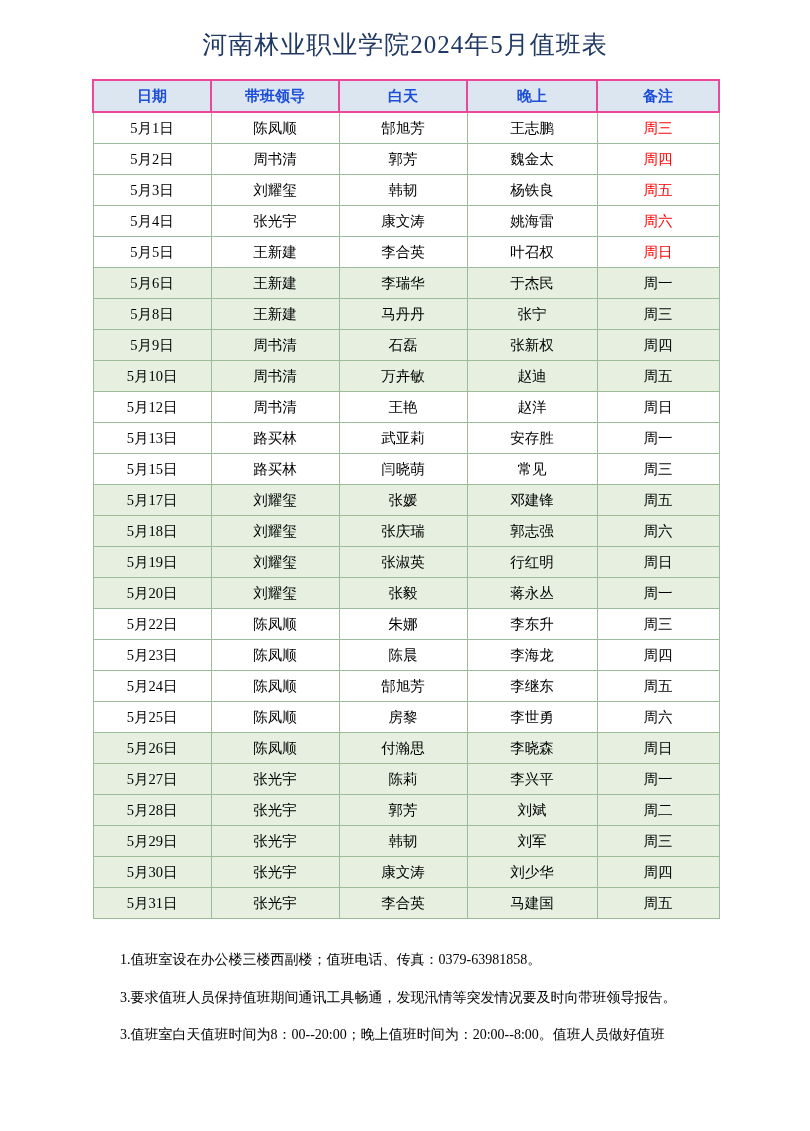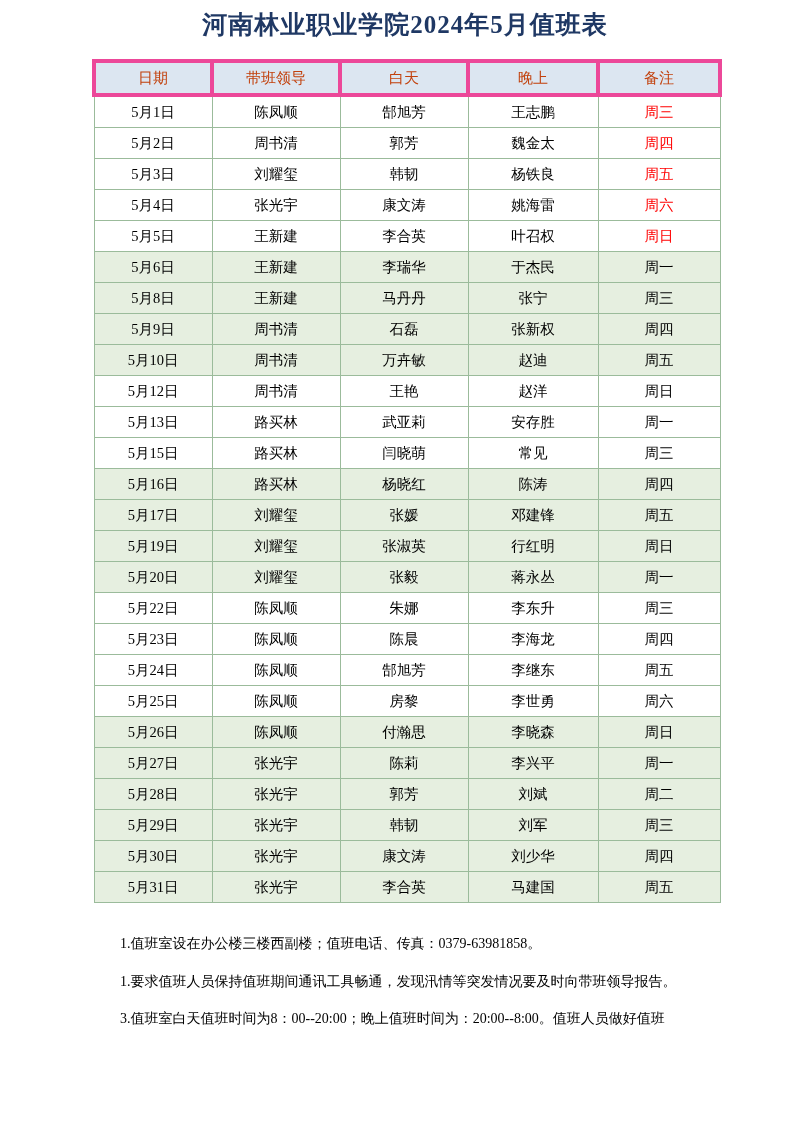--- a/index.html
+++ b/index.html
@@ -17,25 +17,25 @@
   .page {
     width: 810px;
     min-height: 1131px;
     box-sizing: border-box;
     padding: 0;
     position: relative;
   }
   .title {
     text-align: center;
     font-family: "Liberation Serif", "DejaVu Serif", serif;
-    font-weight: bold;
+    font-weight: normal;
     font-size: 25px;
     color: #1f3864;
     letter-spacing: 1px;
-    padding-top: 8px;
+    padding-top: 28px;
     padding-bottom: 18px;
   }
   .table-wrap {
     padding: 0 92px;
   }
   table.duty {
     width: 626px;
     border-collapse: collapse;
     table-layout: fixed;
     margin: 0 auto;
@@ -46,25 +46,25 @@
     text-align: center;
     vertical-align: middle;
     font-size: 14.5px;
     font-family: "Liberation Serif", "DejaVu Serif", serif;
     padding: 0 2px;
     white-space: nowrap;
     overflow: hidden;
   }
   table.duty thead th {
     background: #dce6f1;
-    color: #c2410c;
-    font-weight: normal;
+    color: #1d4ed8;
+    font-weight: bold;
     font-size: 15px;
     height: 30px;
-    border: 4px solid #ec4899;
+    border: 2px solid #ec4899;
   }
   tr.tint td {
     background: #e6efe0;
   }
   tr.plain td {
     background: #ffffff;
   }
   td.weekend-note {
     color: #ff0000;
   }
@@ -189,34 +189,34 @@
             <td>周一</td>
           </tr>
           <tr class="plain">
             <td>5月15日</td>
             <td>路买林</td>
             <td>闫晓萌</td>
             <td>常见</td>
             <td>周三</td>
           </tr>
           <tr class="tint">
-            <td>5月16日</td>
-            <td>路买林</td>
-            <td>杨晓红</td>
-            <td>陈涛</td>
-            <td>周四</td>
-          </tr>
-          <tr class="tint">
             <td>5月17日</td>
             <td>刘耀玺</td>
             <td>张媛</td>
             <td>邓建锋</td>
             <td>周五</td>
           </tr>
           <tr class="tint">
+            <td>5月18日</td>
+            <td>刘耀玺</td>
+            <td>张庆瑞</td>
+            <td>郭志强</td>
+            <td>周六</td>
+          </tr>
+          <tr class="tint">
             <td>5月19日</td>
             <td>刘耀玺</td>
             <td>张淑英</td>
             <td>行红明</td>
             <td>周日</td>
           </tr>
           <tr class="tint">
             <td>5月20日</td>
             <td>刘耀玺</td>
             <td>张毅</td>
@@ -292,18 +292,18 @@
             <td>李合英</td>
             <td>马建国</td>
             <td>周五</td>
           </tr>
         </tbody>
     </table>
   </div>
 
   <div class="notes">
     <p>1.值班室设在办公楼三楼西副楼；值班电话、传真：0379-63981858。</p>
-    <p>1.要求值班人员保持值班期间通讯工具畅通，发现汛情等突发情况要及时向带班领导报告。</p>
+    <p>3.要求值班人员保持值班期间通讯工具畅通，发现汛情等突发情况要及时向带班领导报告。</p>
     <p>3.值班室白天值班时间为8：00--20:00；晚上值班时间为：20:00--8:00。值班人员做好值班</p>
 
   </div>
 
 </div>
 
 </body></html>

